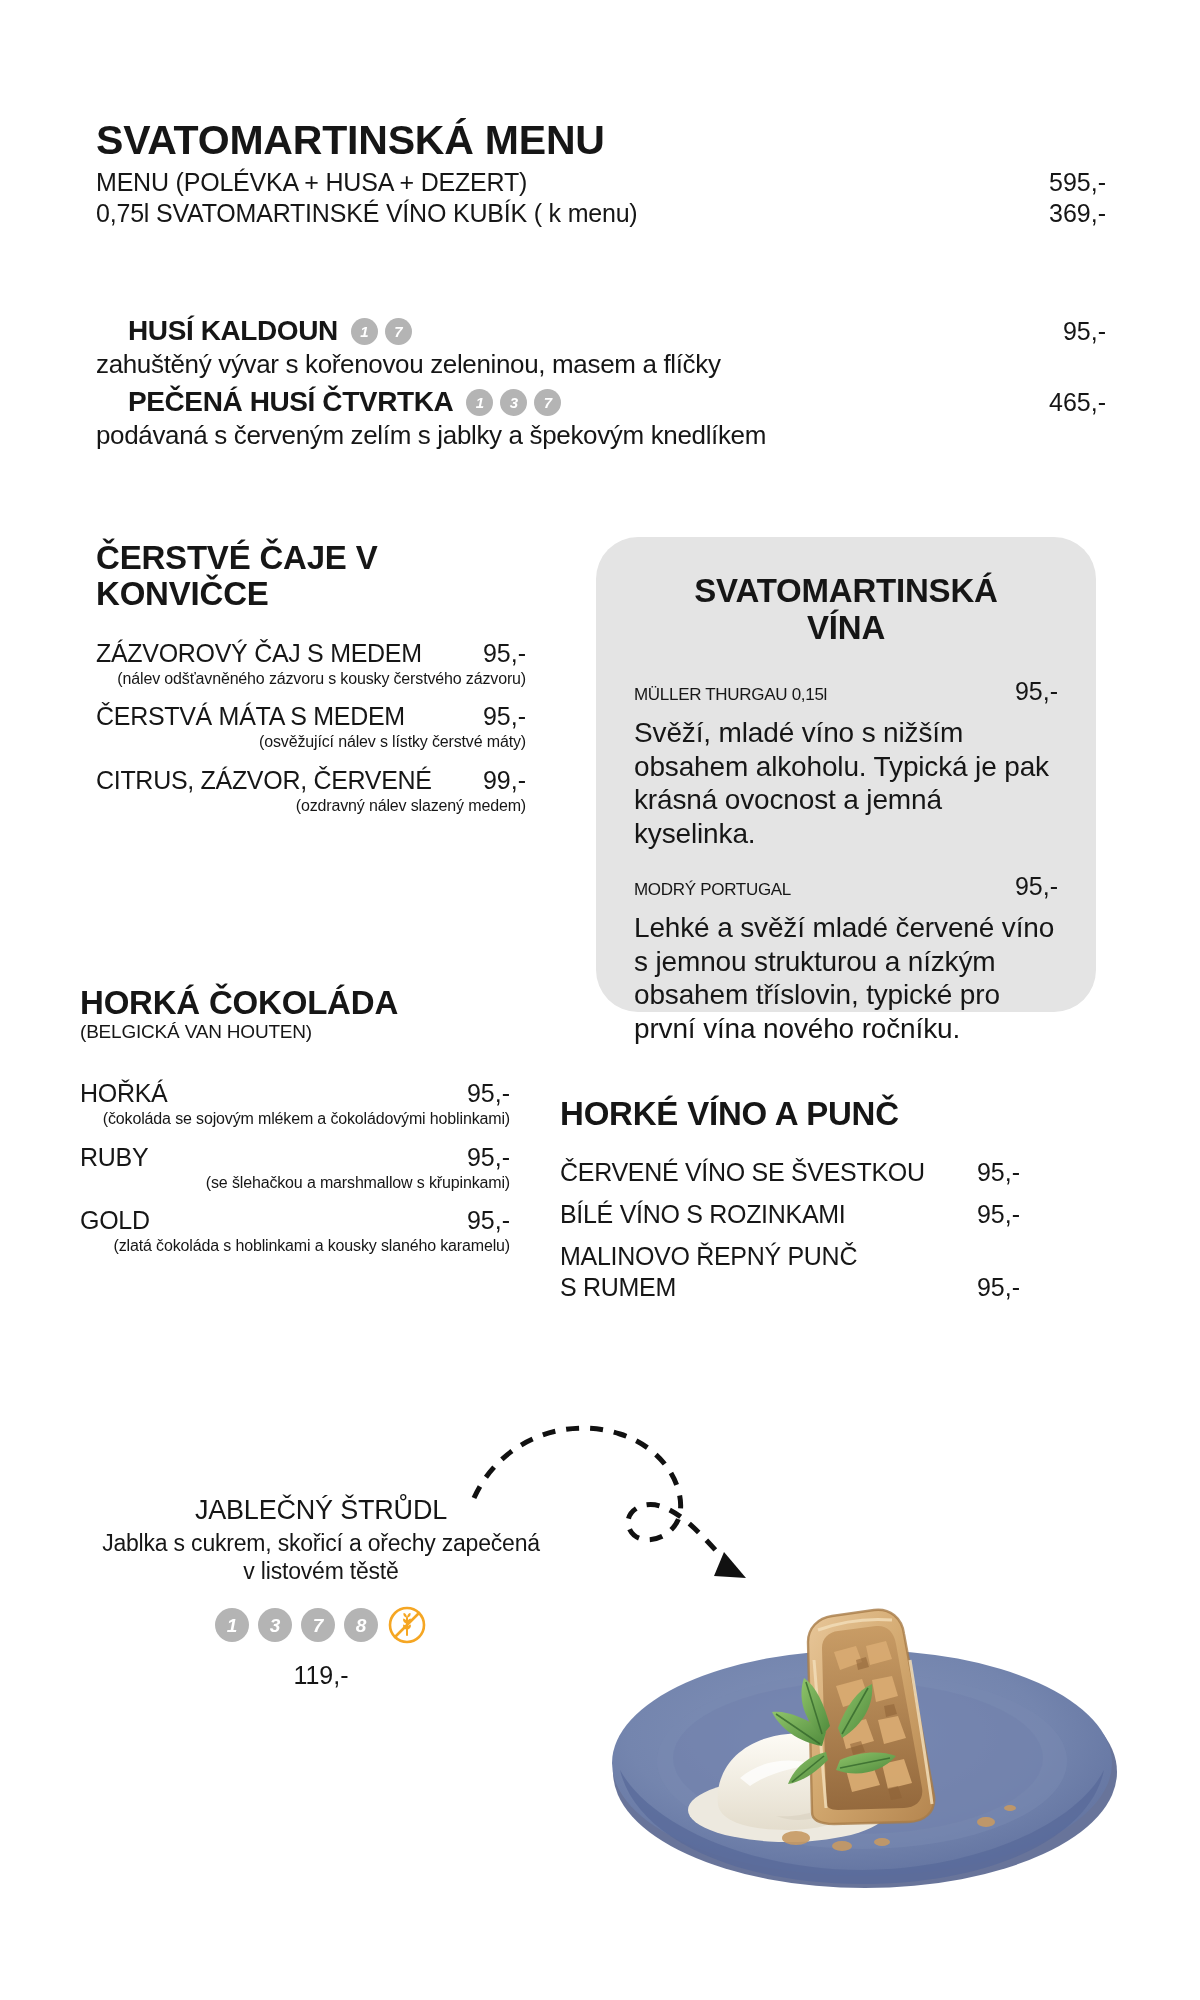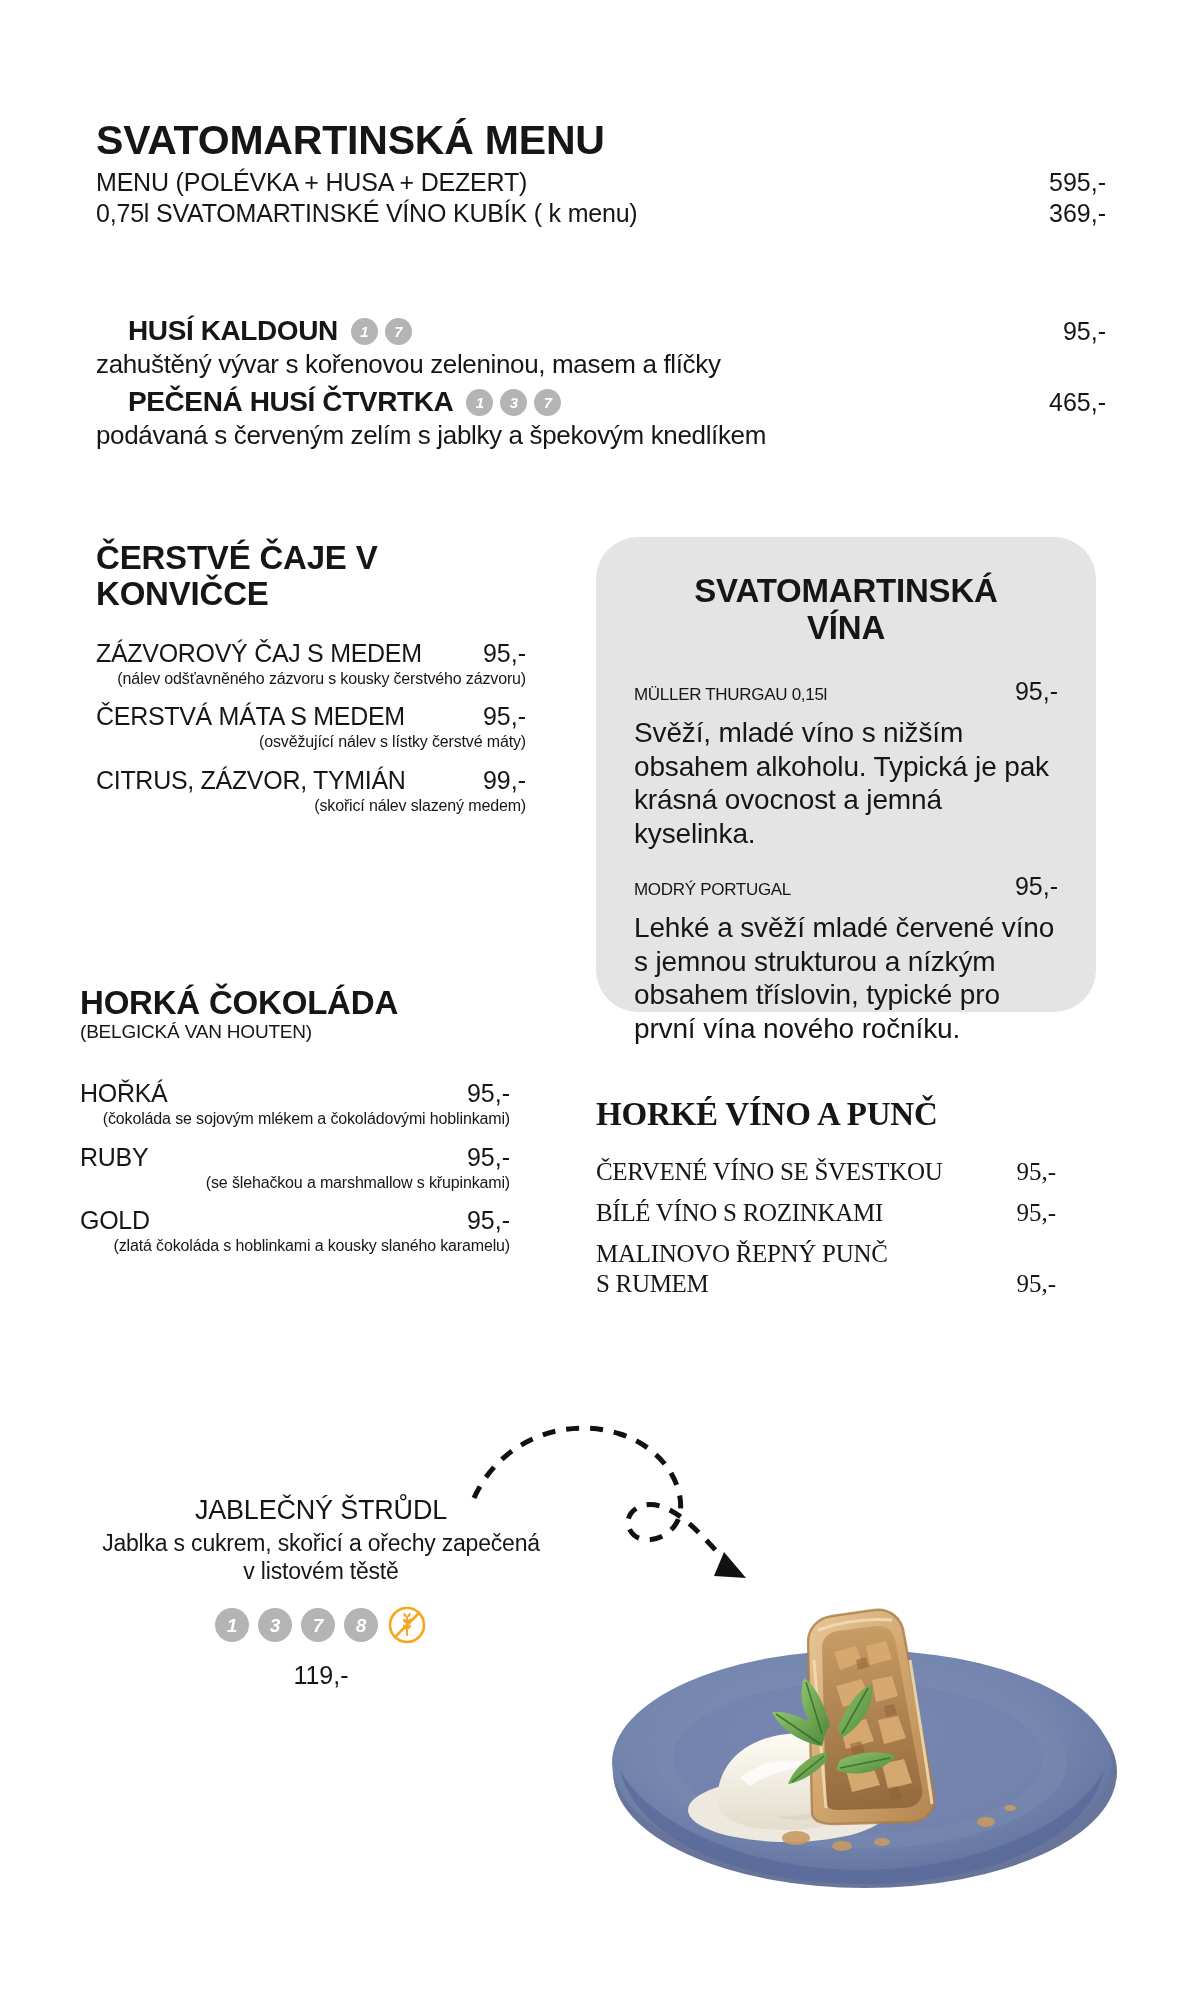--- a/index.html
+++ b/index.html
@@ -72,21 +72,21 @@
   }
   .winebox .h2 { text-align: center; line-height: 1.12; margin-bottom: 30px; }
   .wrow { display: flex; align-items: baseline; }
   .wrow .nm { font-size: 17px; letter-spacing: -0.3px; }
   .wrow .spacer { flex: 1; min-width: 14px; }
   .wrow .price { font-size: 25px; }
   .wdesc { font-size: 28px; letter-spacing: -0.15px; line-height: 1.2; margin-top: 10px; }
   .witem { margin-bottom: 22px; }
 
   
-  .punch { position: absolute; left: 596px; top: 1096px; width: 460px; font-family: Liberation Serif, serif; }
+  .punch { position: absolute; left: 560px; top: 1096px; width: 460px; }
   .punch .h2 { margin-bottom: 26px; }
   .prow { display: flex; align-items: baseline; margin-bottom: 13px; }
   .prow .nm { font-size: 25px; letter-spacing: -0.3px; }
   .prow .spacer { flex: 1; min-width: 14px; }
   .prow .price { font-size: 25px; }
   .prow2 { display: block; margin-bottom: 2px; }
   .prow2 .nm { font-size: 25px; letter-spacing: -0.3px; }
 
   
   .strudel { position: absolute; left: 96px; top: 1495px; width: 450px; text-align: center; }
@@ -164,25 +164,25 @@
       <div class="lrow">
         <span class="nm">ČERSTVÁ MÁTA S MEDEM</span>
         <span class="spacer"></span>
         <span class="price">95,-</span>
       </div>
       <div class="ldesc">(osvěžující nálev s lístky čerstvé máty)</div>
     </div>
 
     <div class="litem">
       <div class="lrow">
-        <span class="nm">CITRUS, ZÁZVOR, TYMIÁN</span>
+        <span class="nm">CITRUS, ZÁZVOR, ČERVENÉ</span>
         <span class="spacer"></span>
         <span class="price">99,-</span>
       </div>
-      <div class="ldesc">(skořicí nálev slazený medem)</div>
+      <div class="ldesc">(ozdravný nálev slazený medem)</div>
     </div>
   </div>
 
   <div class="choco">
     <div class="h2">HORKÁ ČOKOLÁDA</div>
     <div class="sub">(BELGICKÁ VAN HOUTEN)</div>
 
     <div class="litem">
       <div class="lrow">
         <span class="nm">HOŘKÁ</span>

